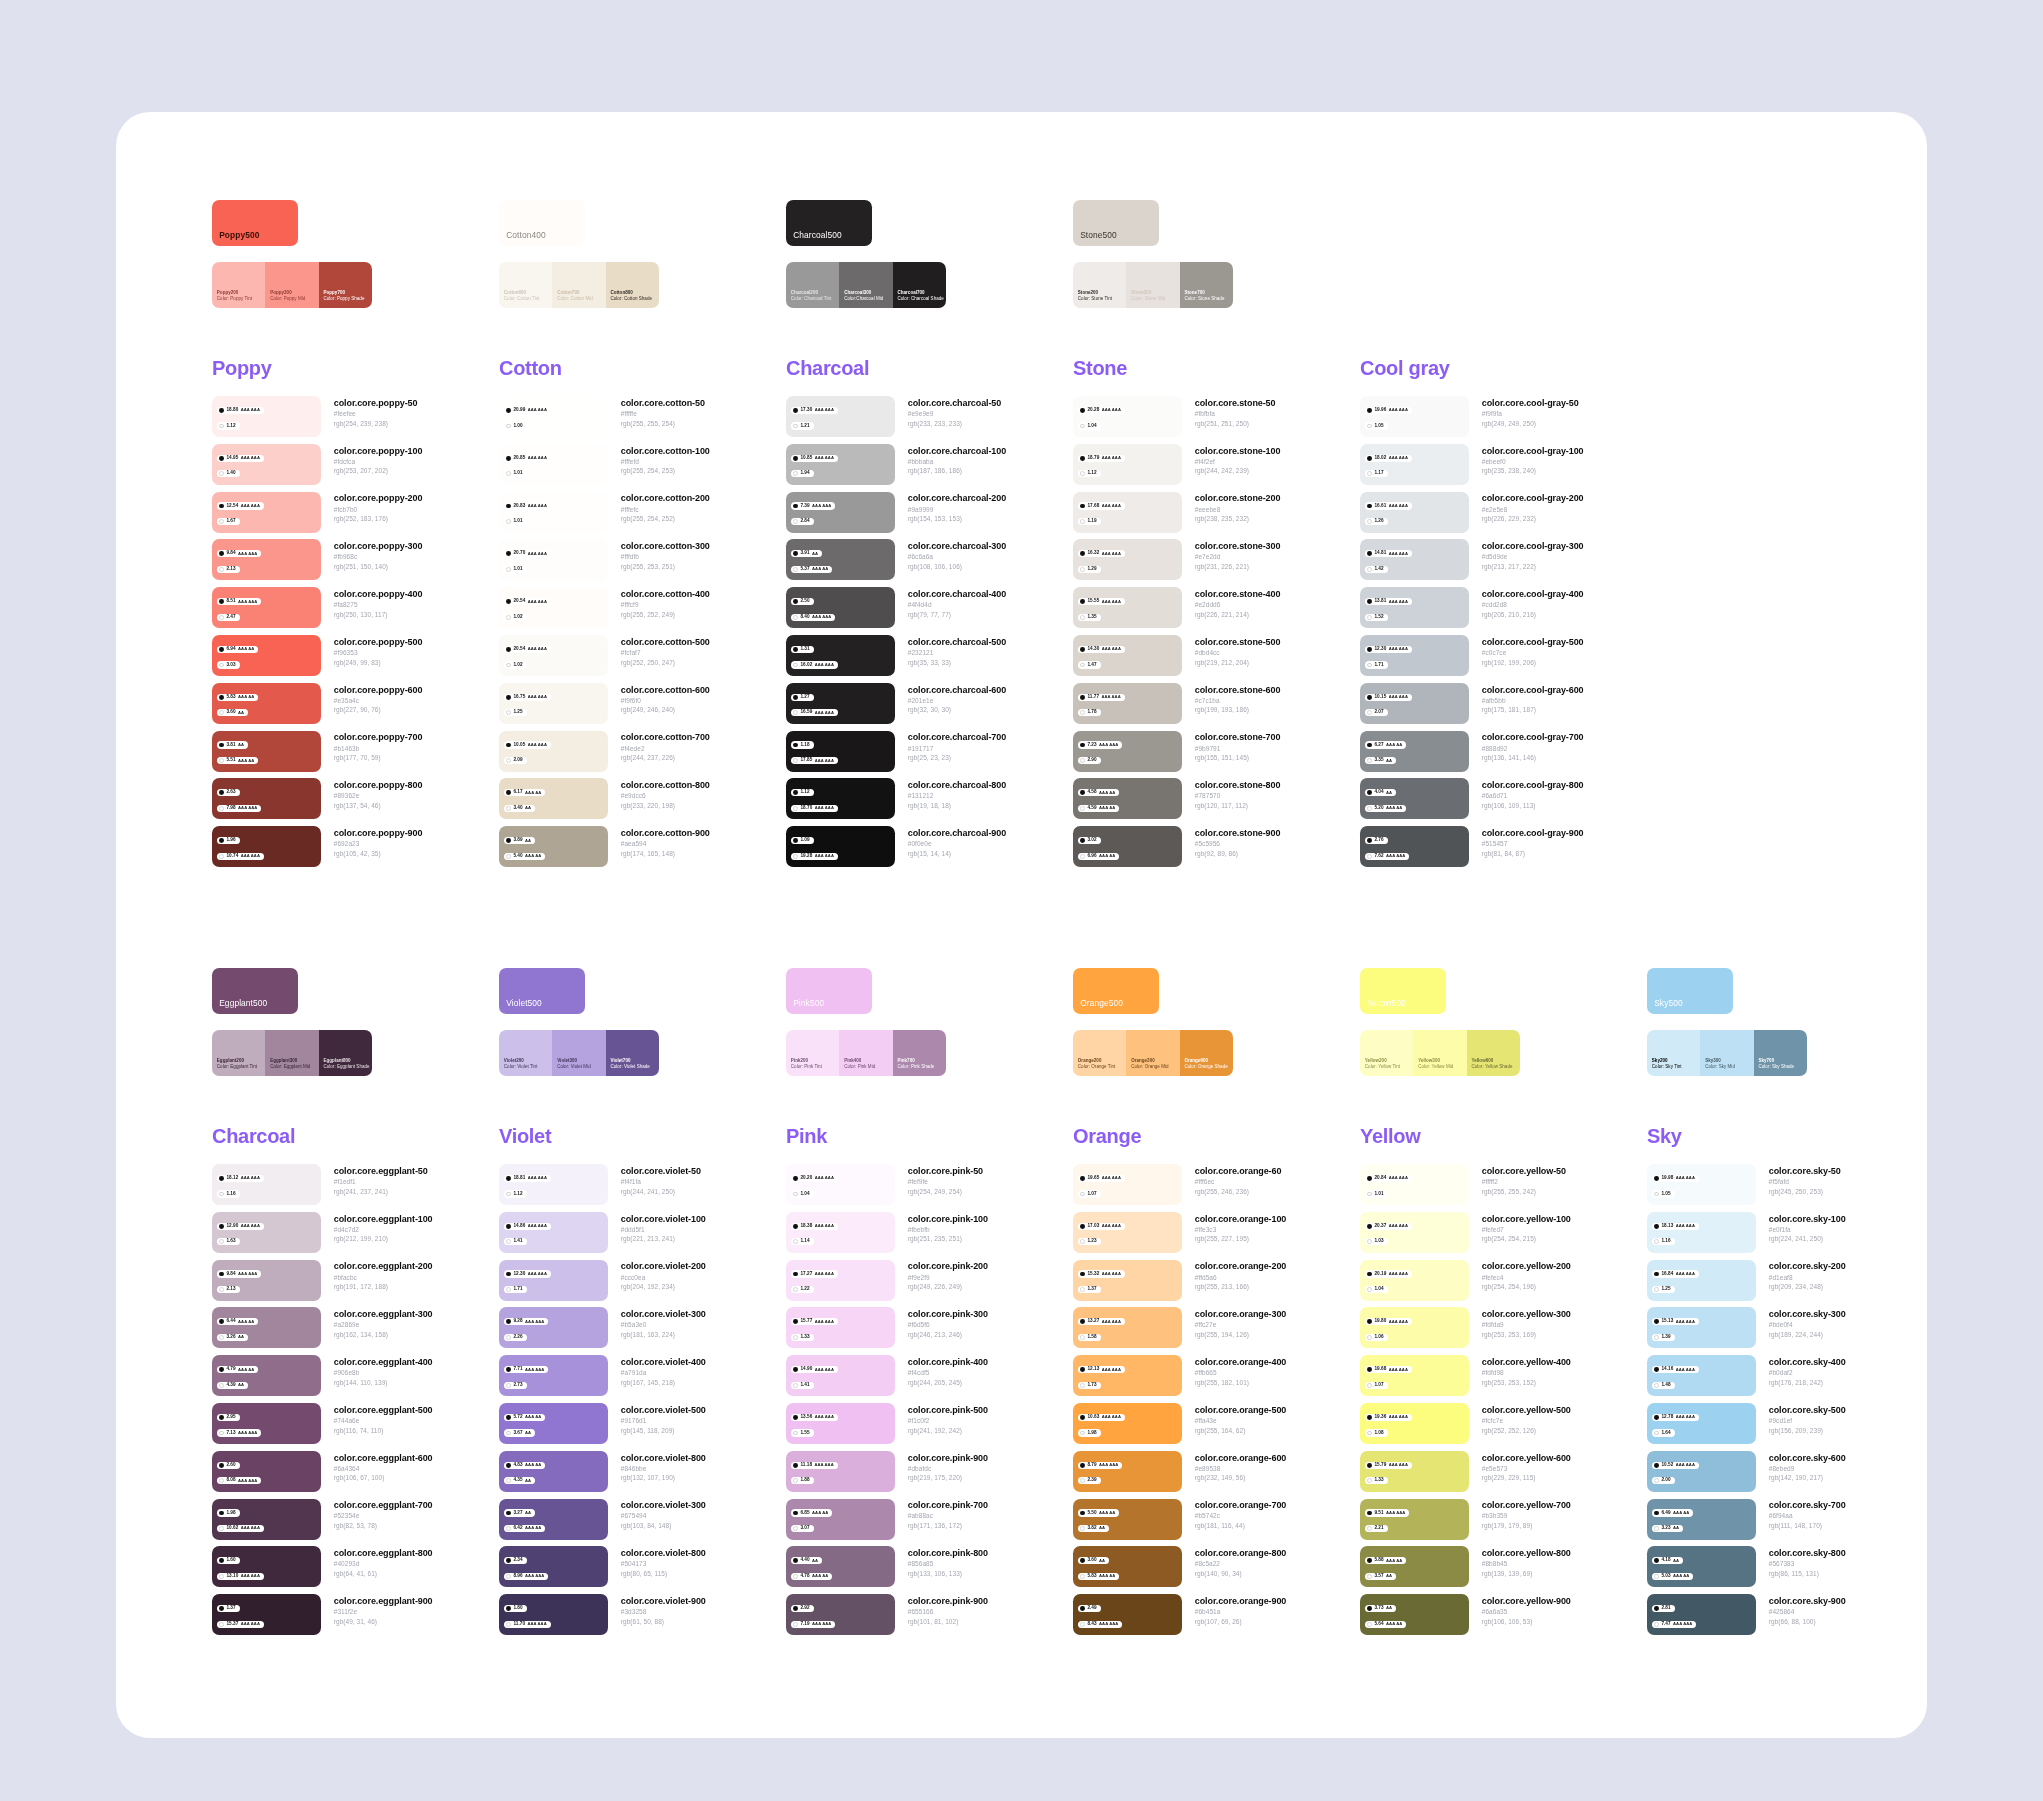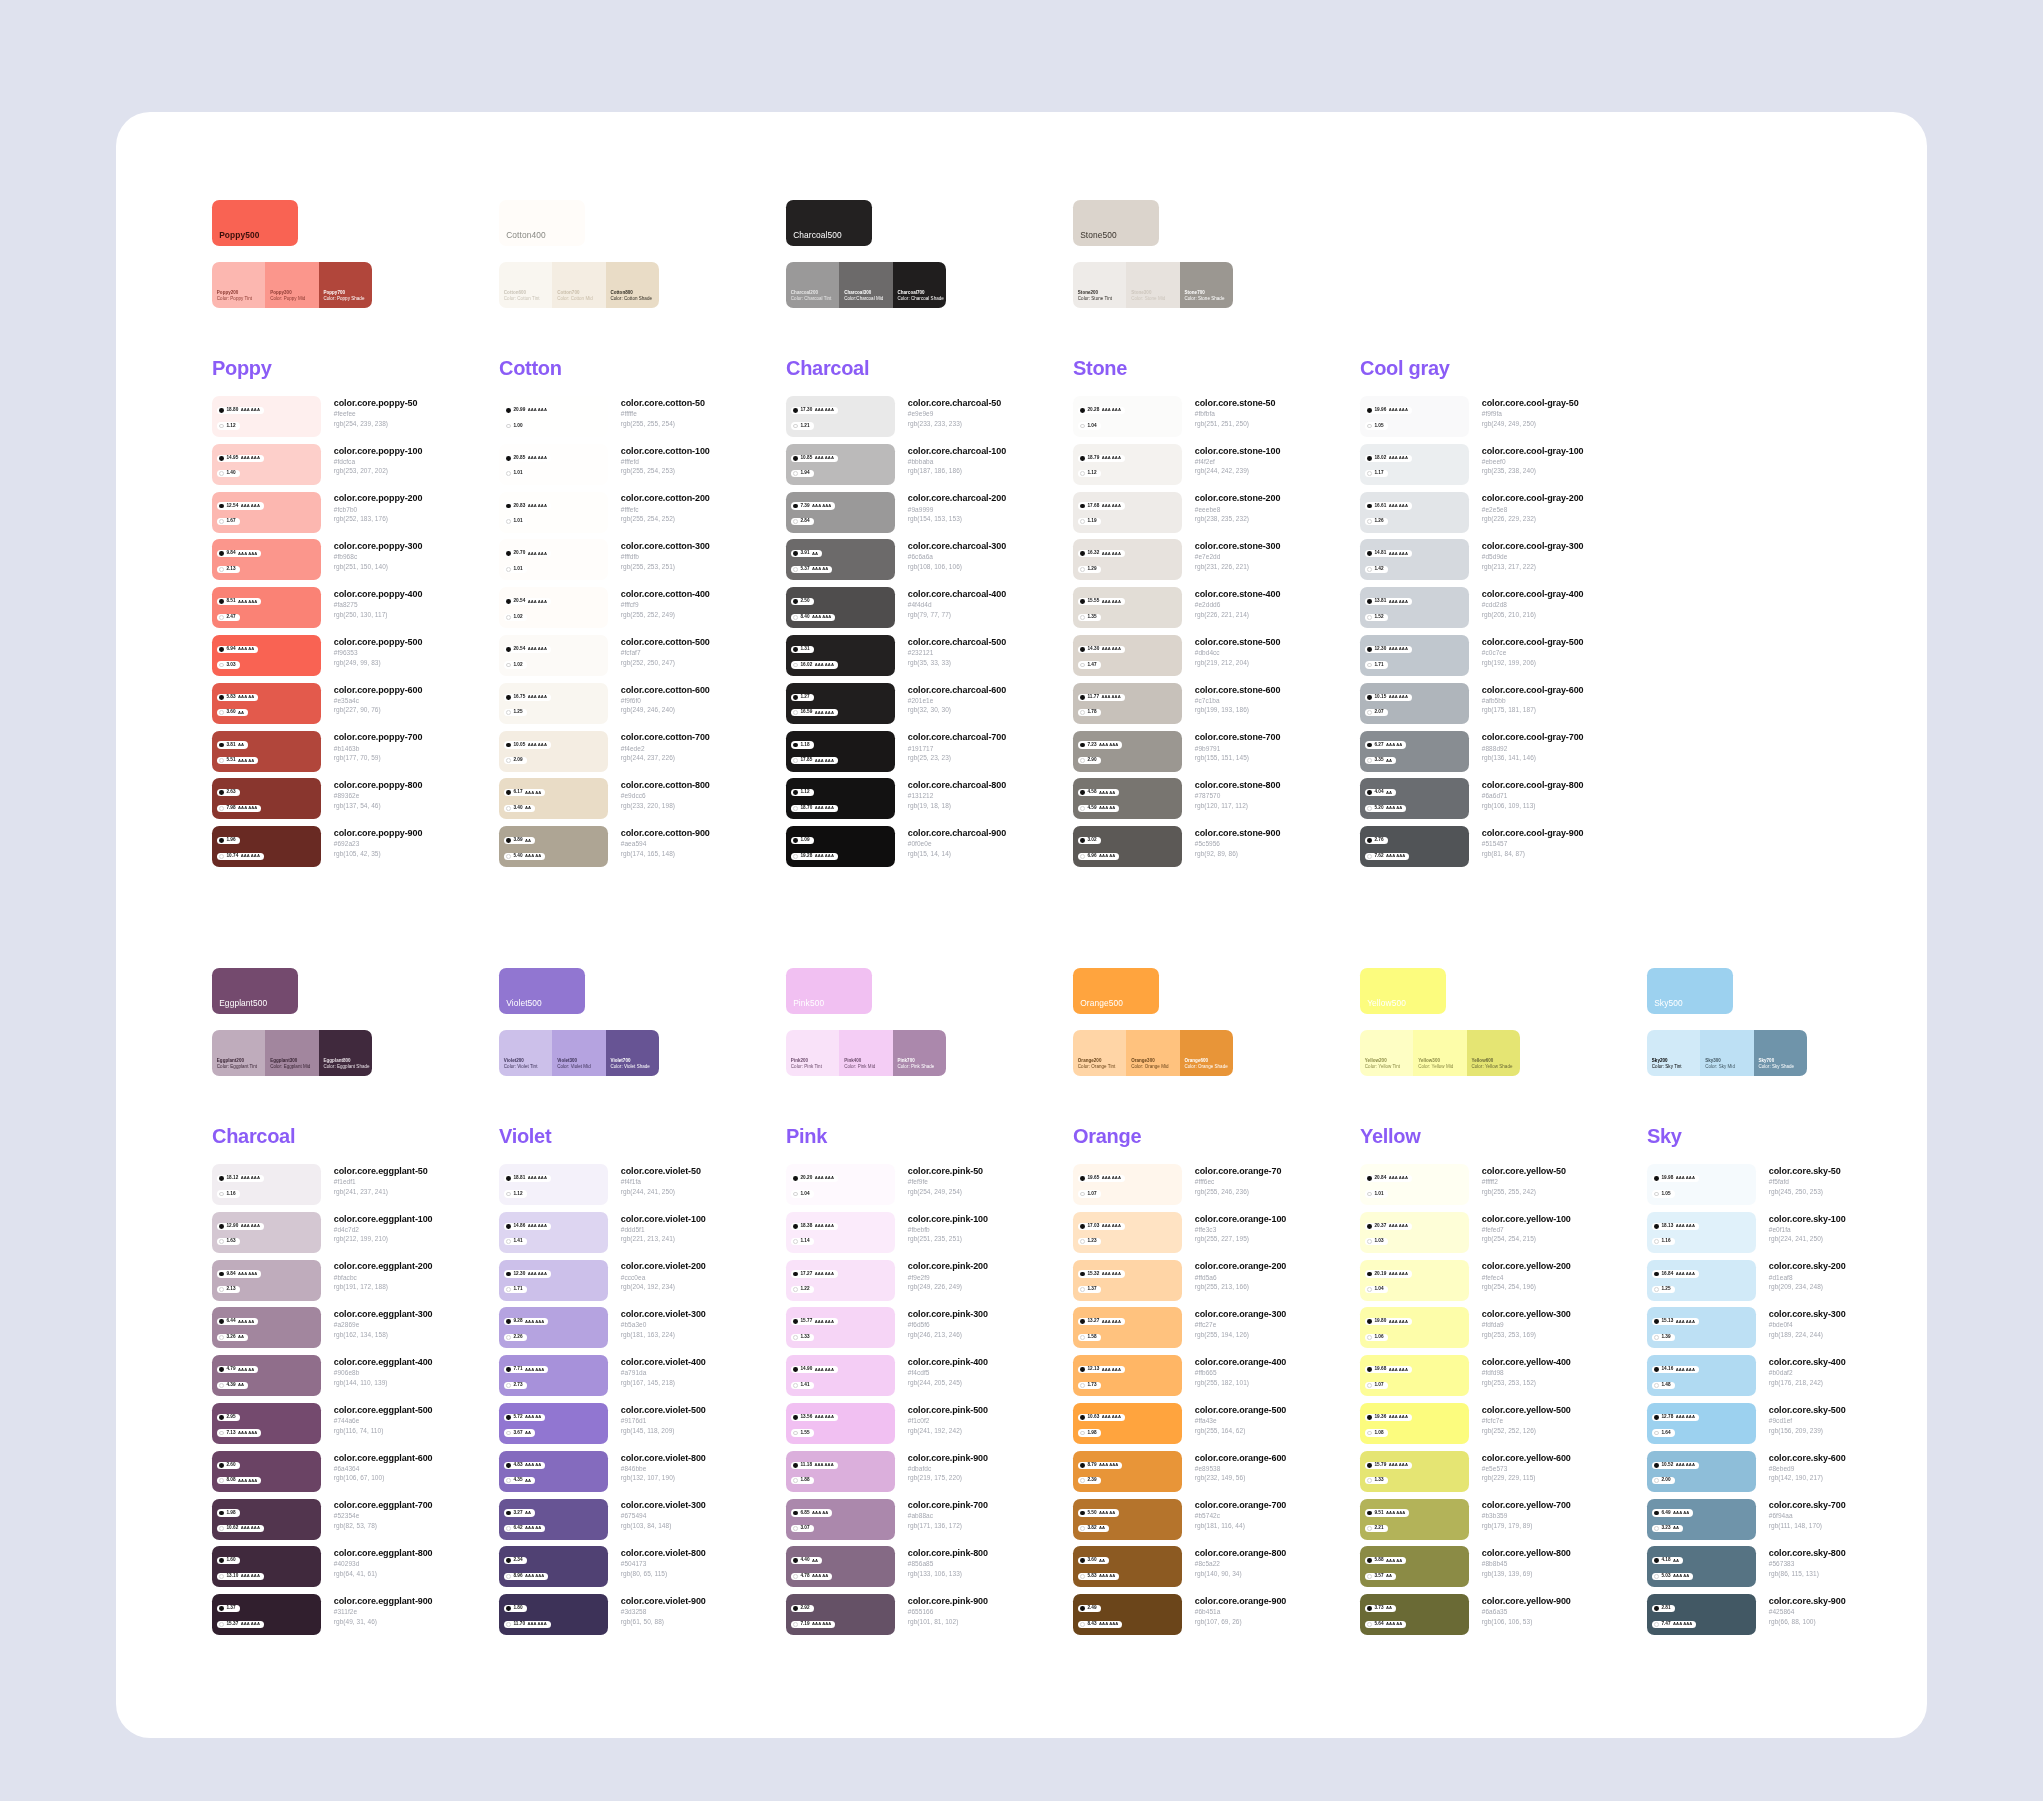--- a/index.html
+++ b/index.html
@@ -1666,21 +1666,21 @@
             <div class="ramp-item">
               <div class="chip" style="background: rgb(255, 246, 236);"><div class="pill">
                   <span class="dot black"></span>
                   <span class="pill-text">19.65</span>
                   <span class="pill-badge">AAA AAA</span>
                 </div><br><div class="pill">
                   <span class="dot white"></span>
                   <span class="pill-text">1.07</span>
                 </div></div>
               <div class="meta">
-                <div class="meta-token">color.core.orange-70</div>
+                <div class="meta-token">color.core.orange-60</div>
                 <div class="meta-hex">#fff6ec</div>
                 <div class="meta-rgb">rgb(255, 246, 236)</div>
               </div>
             </div>
             <div class="ramp-item">
               <div class="chip" style="background: rgb(255, 227, 195);"><div class="pill">
                   <span class="dot black"></span>
                   <span class="pill-text">17.03</span>
                   <span class="pill-badge">AAA AAA</span>
                 </div><br><div class="pill">

